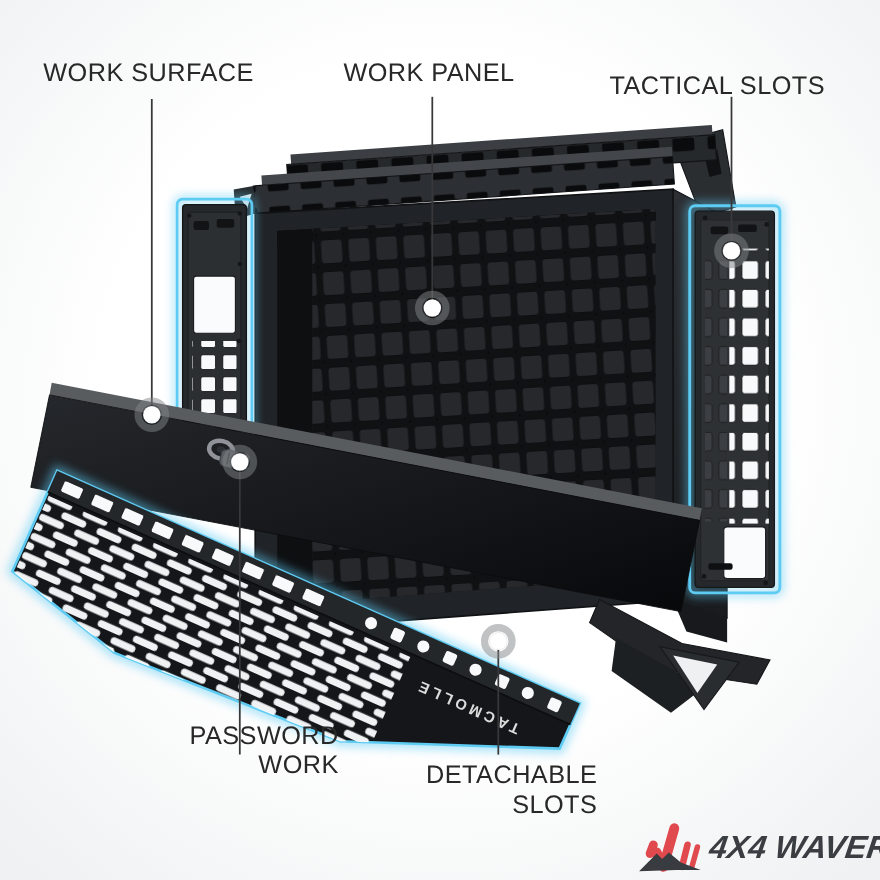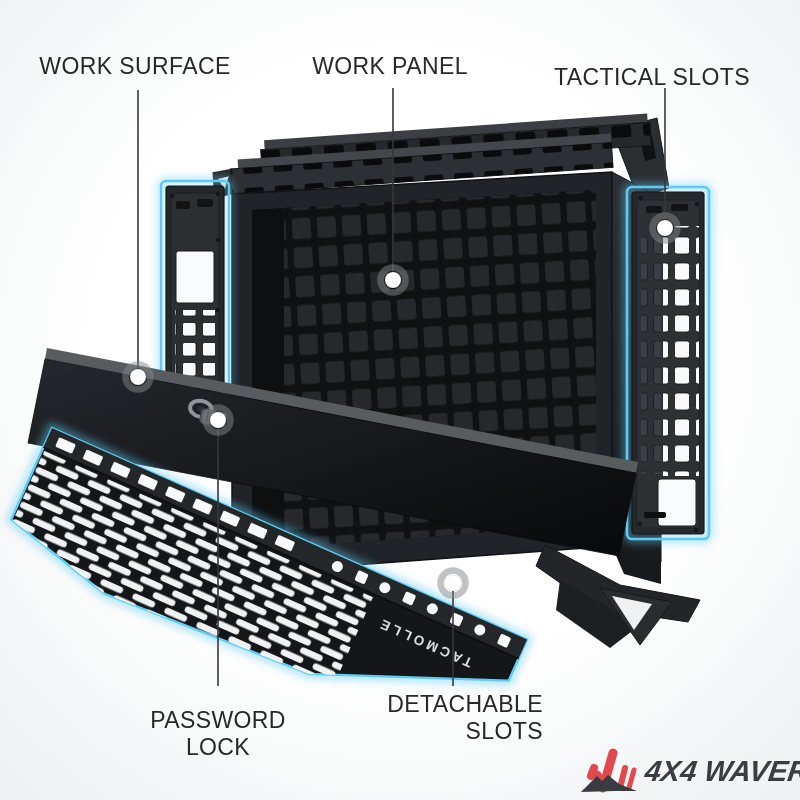--- a/index.html
+++ b/index.html
@@ -222,23 +222,23 @@
 
 <div class="callout-label" style="left:30px;top:53px;width:210px;">
   <span>WORK SURFACE</span>
 </div>
 <div class="callout-label" style="left:285px;top:53px;width:210px;">
   <span>WORK PANEL</span>
 </div>
 <div class="callout-label" style="left:547px;top:64px;width:210px;">
   <span>TACTICAL SLOTS</span>
 </div>
-<div class="callout-label" style="left:128px;top:707px;width:180px;">
+<div class="callout-label" style="left:128px;top:655px;width:180px;text-align:right;">
   <span>PASSWORD</span>
-  <span>LOCK</span>
+  <span>WORK</span>
 </div>
 <div class="callout-label" style="left:363px;top:691px;width:180px;text-align:right;">
   <span>DETACHABLE</span>
   <span>SLOTS</span>
 </div>
 
 <div id="logo">
   <svg class="mark" width="64" height="54" viewBox="0 0 64 54">
     <g stroke-linecap="round">
       <line x1="12" y1="32" x2="15" y2="24" stroke="#e0494d" stroke-width="8"></line>

